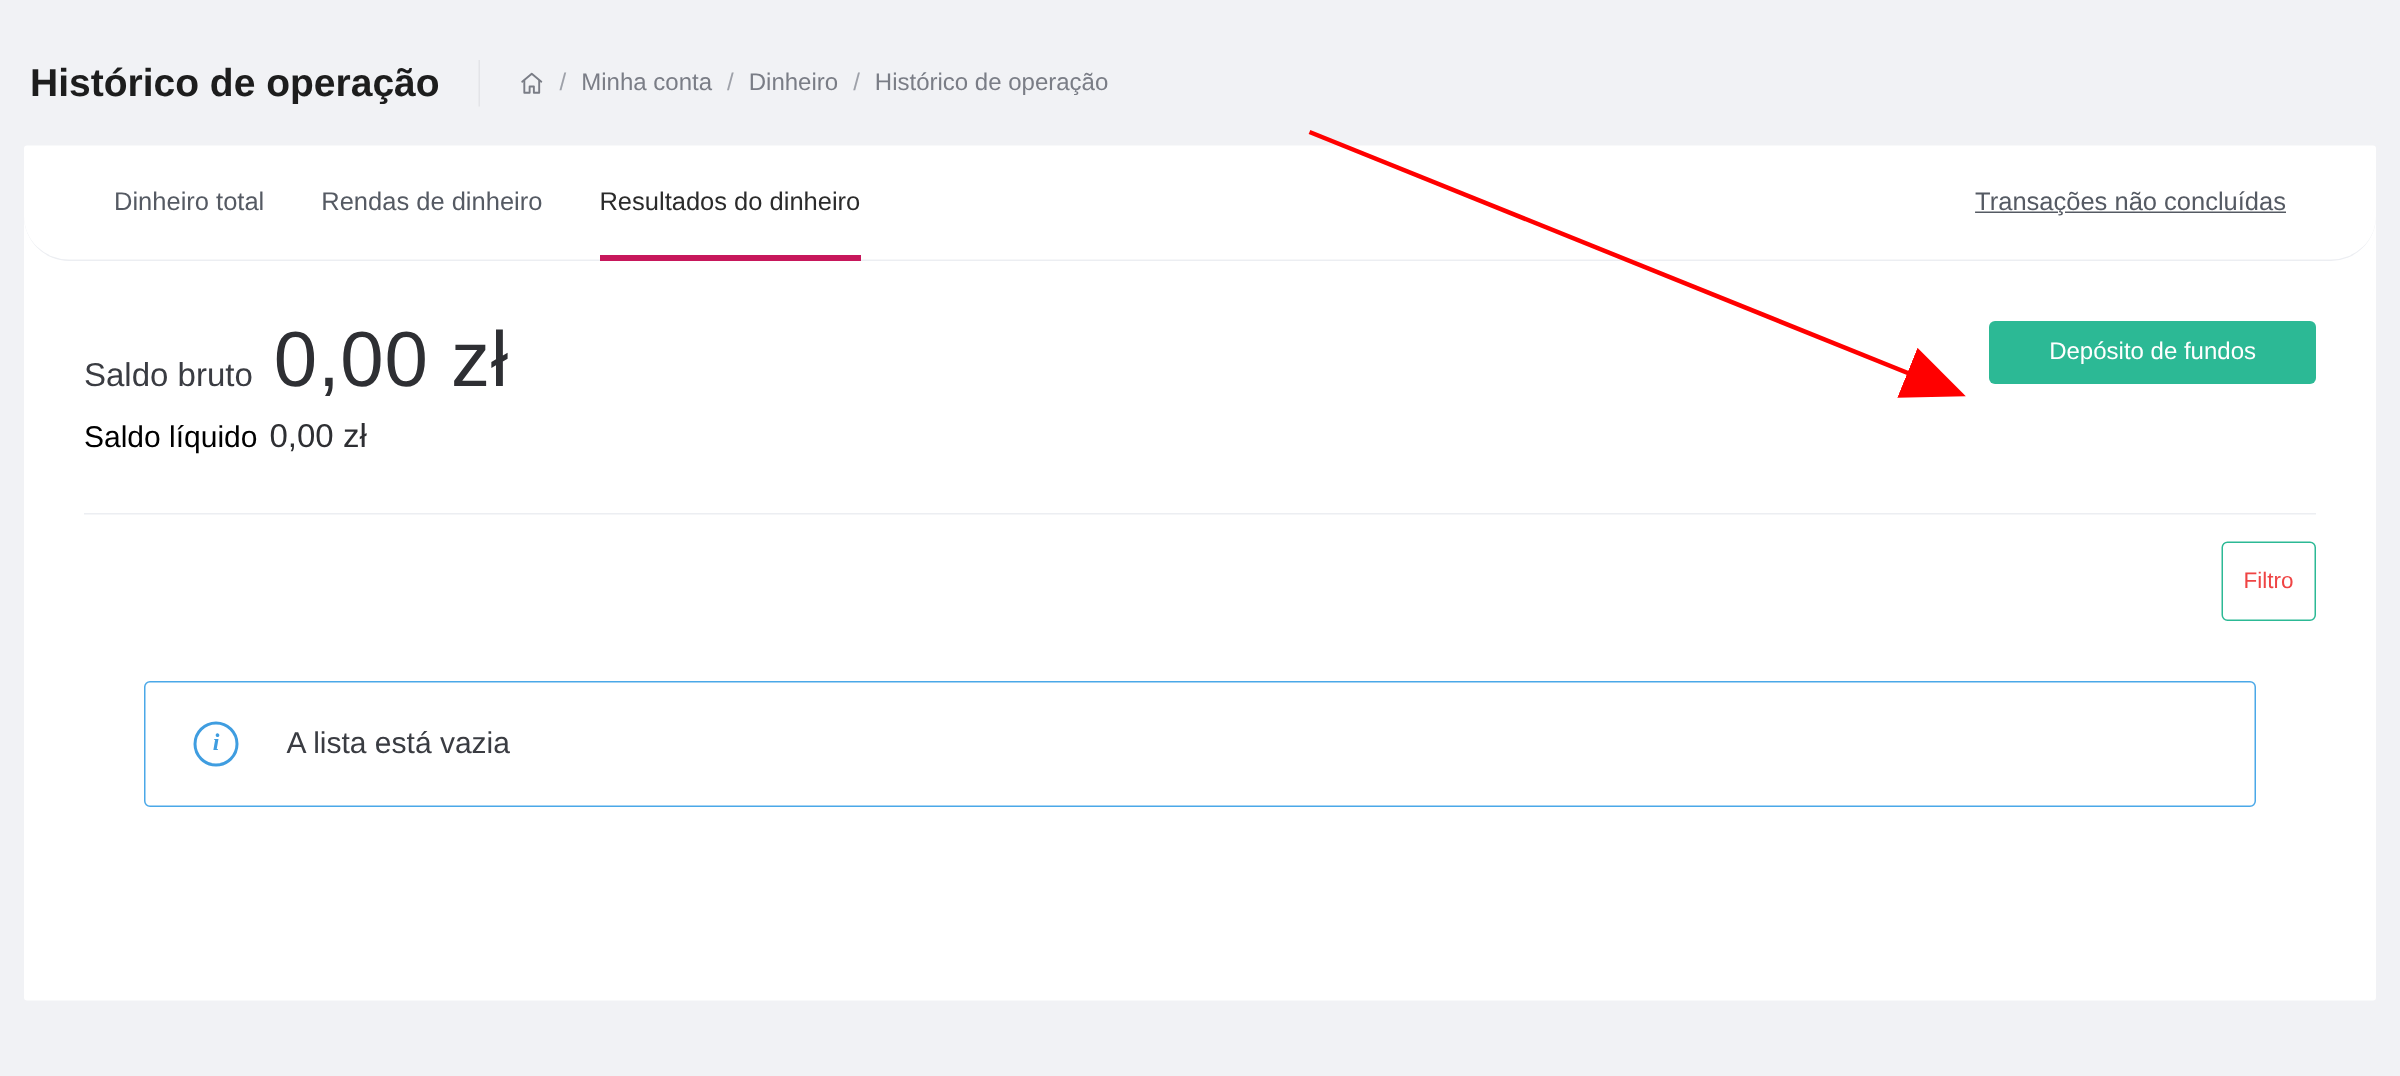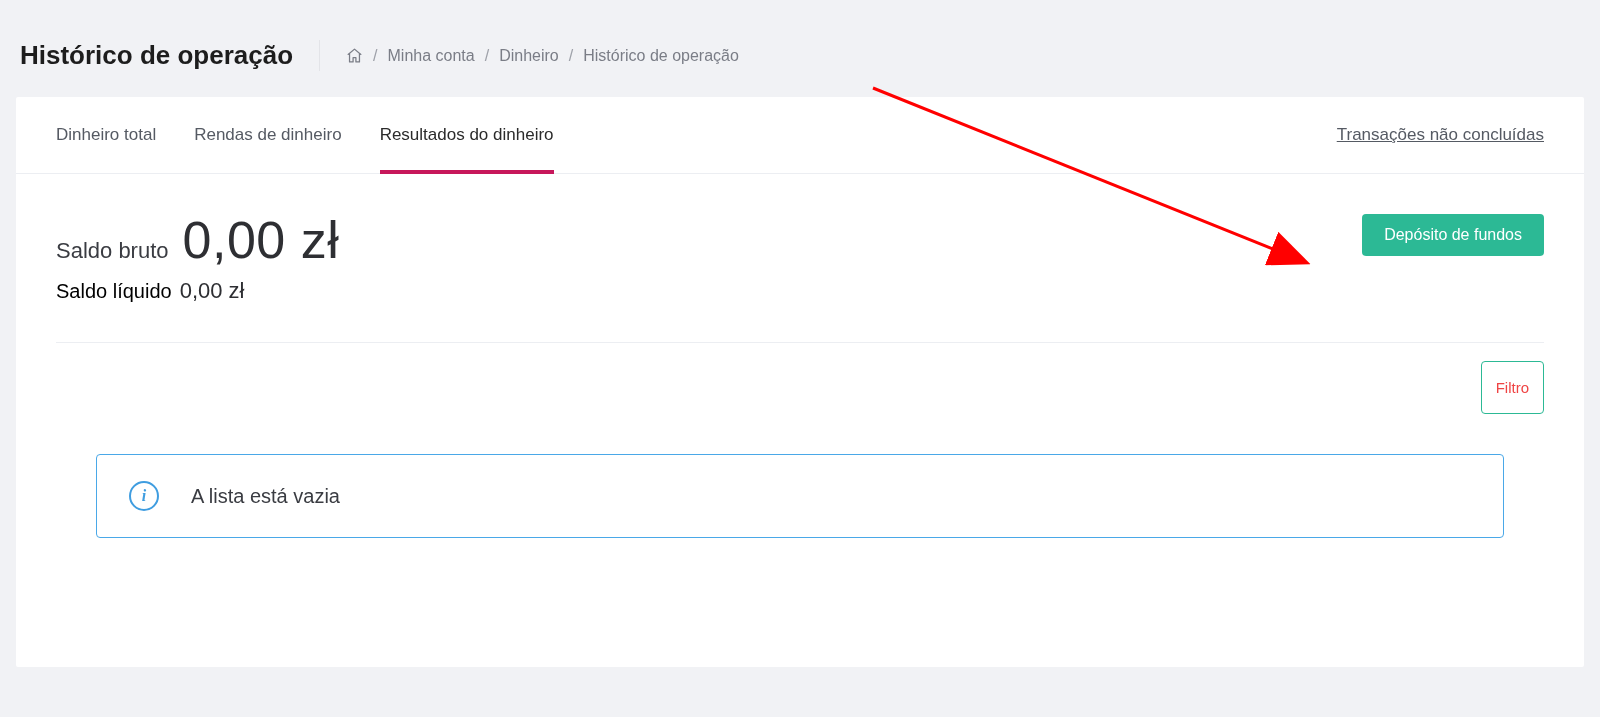--- a/index.html
+++ b/index.html
@@ -44,22 +44,23 @@
   .card {
     background: #fff;
     margin: 0 16px;
     border-radius: 2px;
     min-height: 570px;
   }
 
   .tabs {
     display: flex;
     align-items: center;
-    padding: 0 40px;
+    padding: 0 60px;
     border-bottom: 1px solid #eceef2;
+    border-radius: 30px;
   }
   .tab {
     padding: 28px 0 28px 0;
     margin-right: 38px;
     font-size: 17px;
     color: #555a63;
     cursor: pointer;
     position: relative;
   }
   .tab.active {
@@ -111,21 +112,21 @@
   .bal-small {
     font-size: 22px;
     font-weight: 400;
     color: #2e2f33;
   }
   .deposit-btn {
     background: #2cb995;
     color: #fff;
     border: none;
     font-size: 16px;
-    padding: 12px 22px;
+    padding: 12px 40px;
     border-radius: 4px;
     cursor: pointer;
     margin-top: 4px;
   }
 
   .divider {
     height: 1px;
     background: #eceef2;
     margin: 18px 40px 0 40px;
   }

